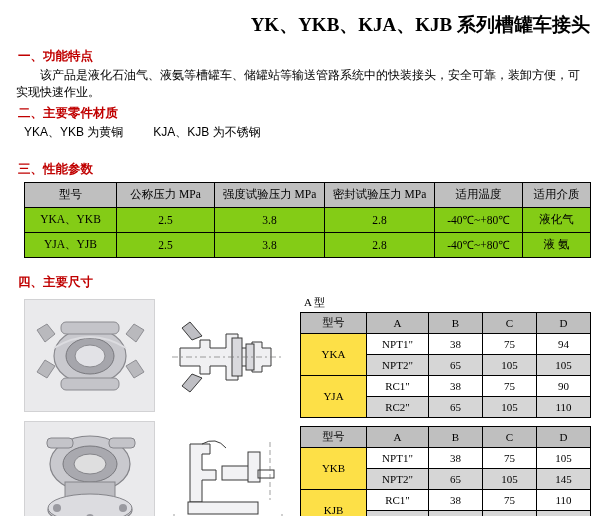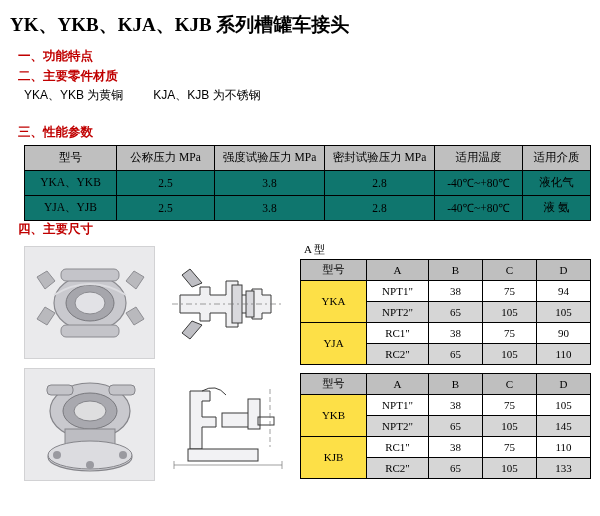--- a/index.html
+++ b/index.html
@@ -16,21 +16,21 @@
     position: relative;
   }
   .page {
     position: relative;
     width: 600px;
     height: 516px;
     box-sizing: border-box;
     padding: 8px 10px 0 10px;
   }
   .title {
-    text-align: left;
+    text-align: right;
     font-family: "Liberation Serif", serif;
     font-size: 19px;
     font-weight: bold;
     letter-spacing: 0px;
     margin: 4px 0 10px 0;
     color: #000;
   }
   .sec-head {
     color: #c00000;
     font-weight: bold;
@@ -71,21 +71,21 @@
     font-size: 11.5px;
     font-family: "Liberation Serif", serif;
     font-weight: normal;
     padding: 0;
   }
   table.perf thead td {
     background: #bfbfbf;
     font-size: 11.5px;
   }
   table.perf tbody td {
-    background: #0f766e;
+    background: #84cc16;
   }
 
   
   .sizes-wrap {
     position: relative;
     margin-top: 4px;
   }
   .photos {
     position: absolute;
     left: 14px;
@@ -149,20 +149,21 @@
   svg { display: block; }
 </style>
 </head>
 <body>
 
 <div class="page">
 
   <div class="title">YK、YKB、KJA、KJB 系列槽罐车接头</div>
 
   <div class="sec-head">一、功能特点</div>
+  <div class="para">该产品是液化石油气、液氨等槽罐车、储罐站等输送管路系统中的快装接头，安全可靠，装卸方便，可实现快速作业。</div>
 
   <div class="sec-head">二、主要零件材质</div>
   <div class="para2 mat-line">
     <span>YKA、YKB 为黄铜</span><span class="gap"></span><span>KJA、KJB 为不锈钢</span>
   </div>
 
   <div class="sec-head">三、性能参数</div>
 
   <table class="perf">
     <colgroup>
@@ -196,21 +197,21 @@
         <td>YJA、YJB</td>
         <td>2.5</td>
         <td>3.8</td>
         <td>2.8</td>
         <td>-40℃~+80℃</td>
         <td>液 氨</td>
       </tr>
     </tbody>
   </table>
 
-  <div class="sec-head" style="margin-top:0">四、主要尺寸</div>
+  <div class="sec-head" style="margin-top:16px">四、主要尺寸</div>
 
   <div class="sizes-wrap" style="height:250px">
 
     <div class="photos">
 
       <div class="photo-row">
         <div class="photo left">
           <svg width="131" height="113" viewBox="0 0 131 113">
             <rect x="0" y="0" width="131" height="113" fill="#eaeaec"></rect>
             <g fill="#b9b9bd" stroke="#8e8e93" stroke-width="1">

